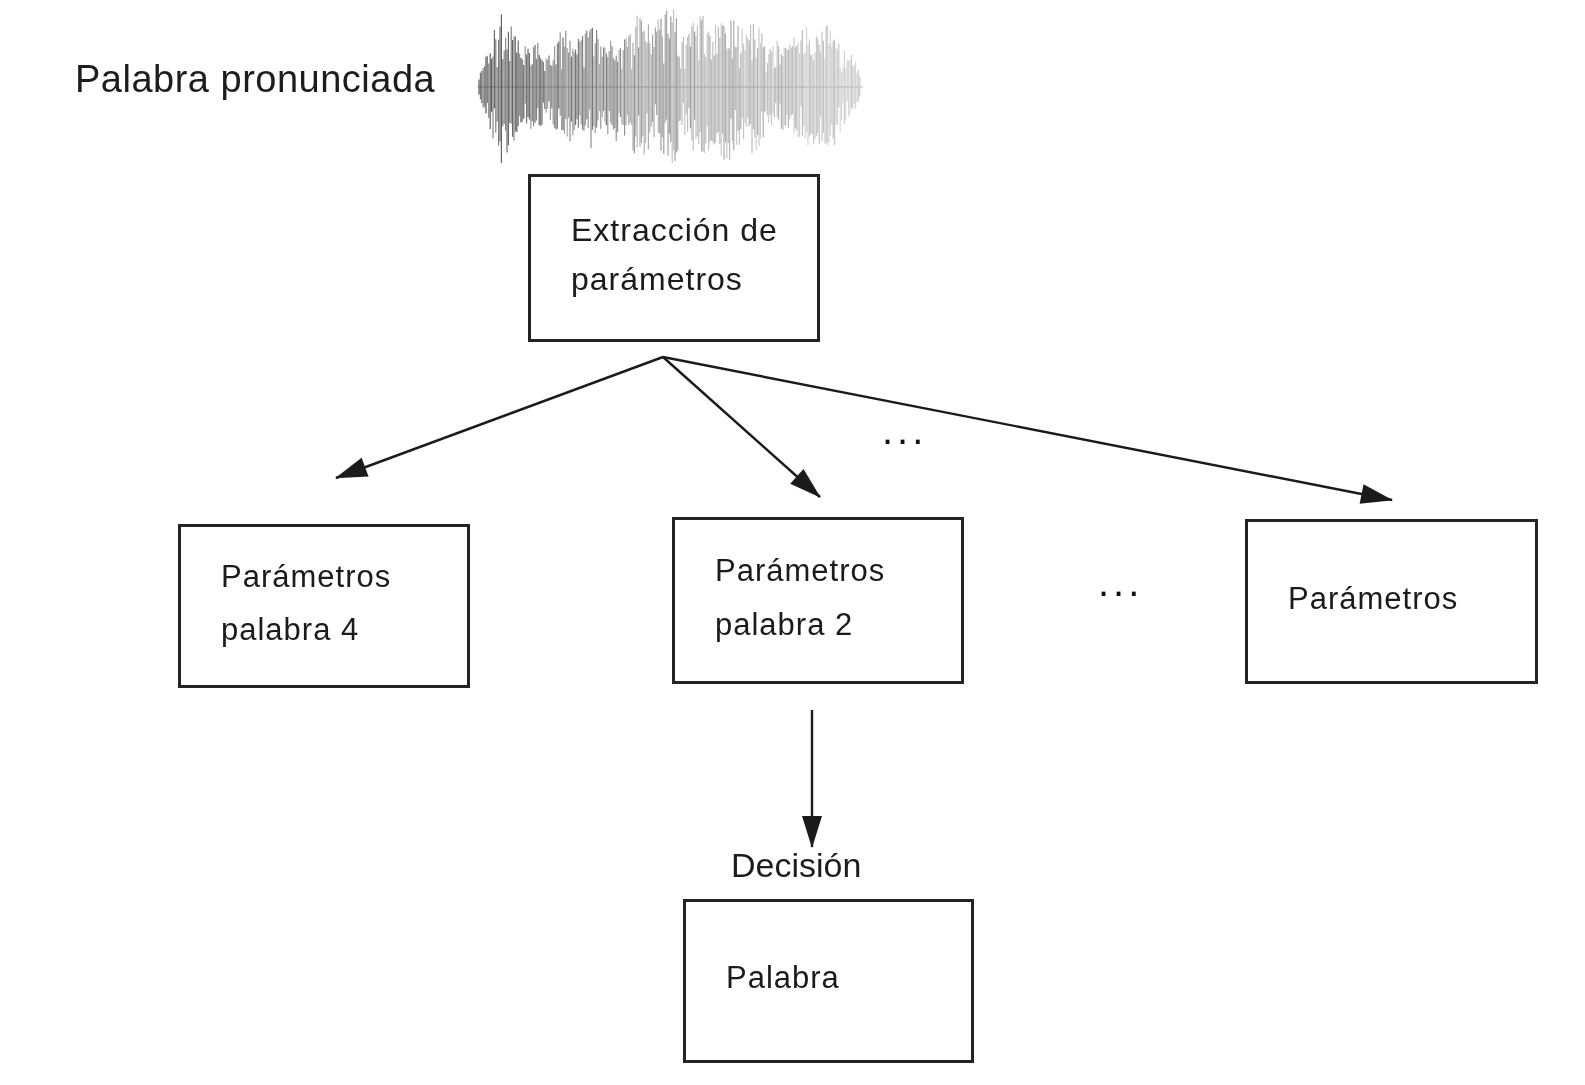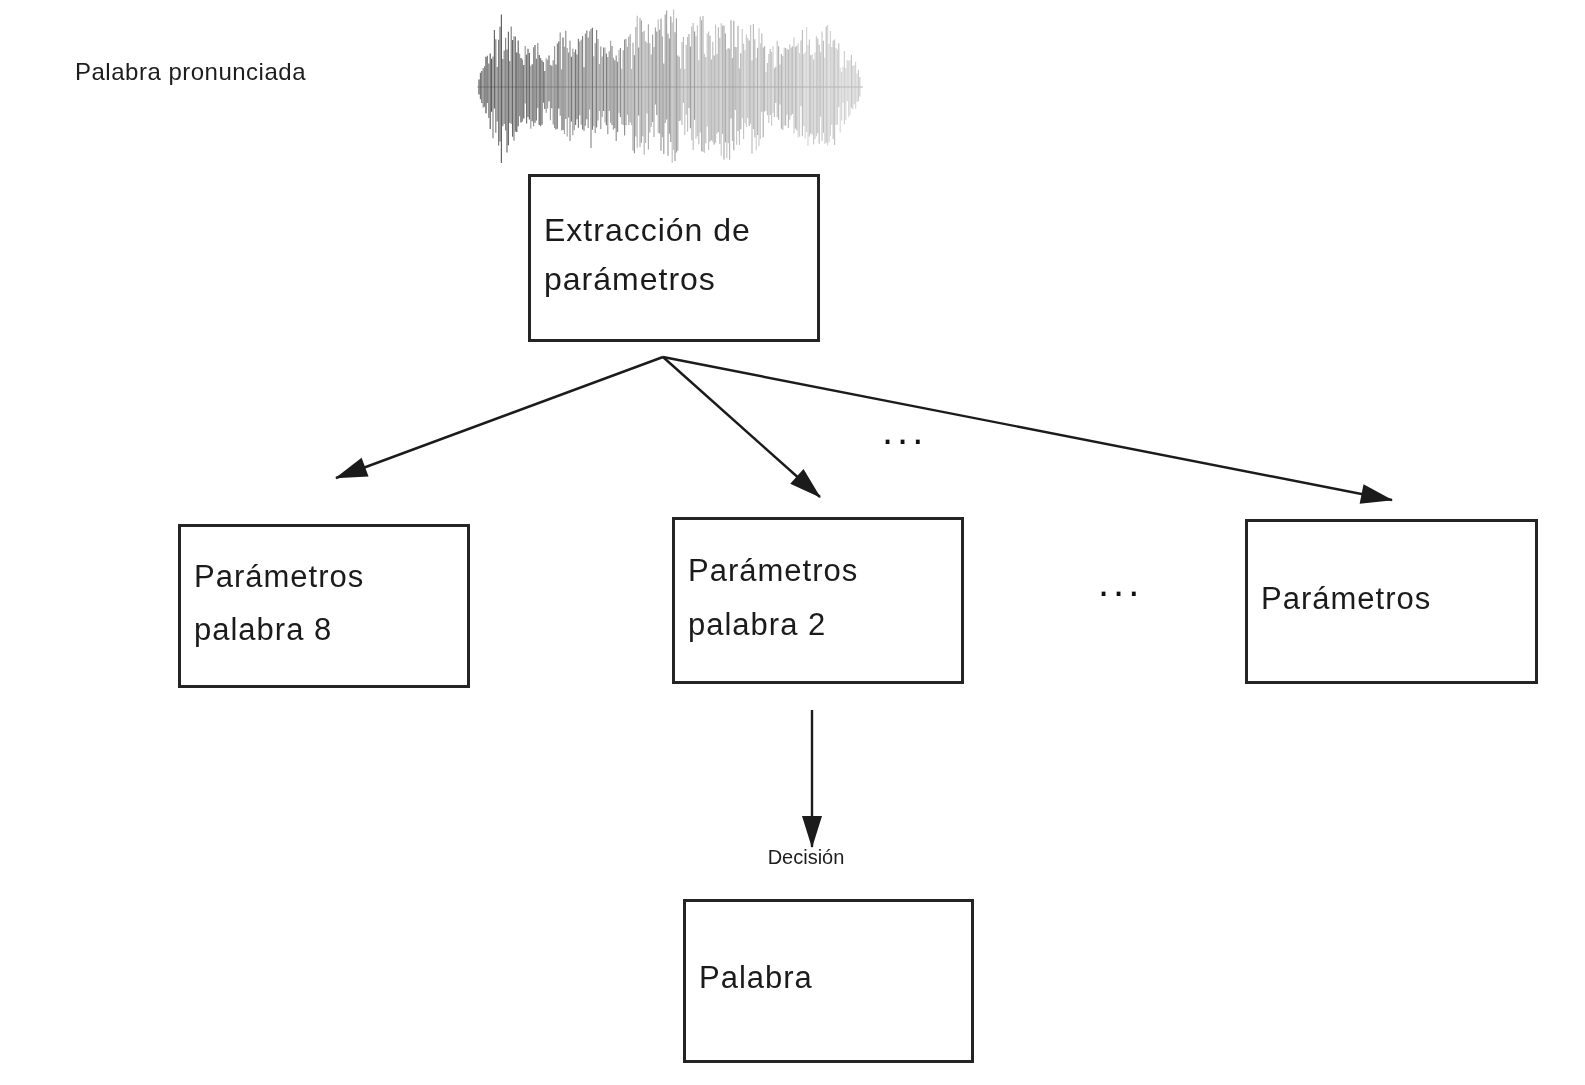--- a/index.html
+++ b/index.html
@@ -6,35 +6,35 @@
   body{
     width:1585px;height:1085px;
     background:#ffffff;
     font-family:"Liberation Sans","DejaVu Sans",sans-serif;
     color:#1f1f1f;
     overflow:hidden;
     position:relative;
   }
   .canvas{position:absolute;inset:0;}
   .lbl{position:absolute;white-space:nowrap;color:#1d1d1d;}
-  .lbl-pronunciada{left:75px;top:58px;font-size:24px;letter-spacing:0.5px;}
+  .lbl-pronunciada{left:75px;top:58px;font-size:38px;letter-spacing:0.5px;}
   .lbl-comparacion{left:1083px;top:338px;font-size:33px;letter-spacing:0.5px;}
-  .lbl-decision{left:731px;top:846px;width:150px;text-align:center;font-size:20px;}
+  .lbl-decision{left:731px;top:846px;width:150px;font-size:34px;}
   .ellipsis{position:absolute;font-size:40px;letter-spacing:4px;color:#111;}
   .ellipsis-top{left:882px;top:408px;}
   .ellipsis-mid{left:1098px;top:560px;}
   .waveform{position:absolute;left:475px;top:5px;width:390px;height:165px;}
   .arrows{position:absolute;left:0;top:0;width:1585px;height:1085px;pointer-events:none;}
   .box{
     position:absolute;
     background:#ffffff;
     border:3px solid #242424;
     box-sizing:border-box;
     display:flex;flex-direction:column;justify-content:center;
-    padding-left:13px;padding-bottom:6px;
+    padding-left:40px;padding-bottom:6px;
     font-size:31px;letter-spacing:1px;color:#1b1b1b;
   }
   .box span{display:block;line-height:1.72;}
   .box-extraccion{left:528px;top:174px;width:292px;height:168px;font-size:32px;}
   .box-extraccion span{line-height:1.52;}
   .box-p1{left:178px;top:524px;width:292px;height:164px;}
   .box-p2{left:672px;top:517px;width:292px;height:167px;}
   .box-pn{left:1245px;top:519px;width:293px;height:165px;}
   .box-detectada{left:683px;top:899px;width:291px;height:164px;}
 </style>
@@ -337,21 +337,21 @@
   <div class="box box-extraccion">
     <span>Extracción de</span>
     <span>parámetros</span>
   </div>
 
 
   <div class="ellipsis ellipsis-top">...</div>
 
   <div class="box box-p1">
     <span>Parámetros</span>
-    <span>palabra 8</span>
+    <span>palabra 4</span>
   </div>
 
   <div class="box box-p2">
     <span>Parámetros</span>
     <span>palabra 2</span>
   </div>
 
   <div class="ellipsis ellipsis-mid">...</div>
 
   <div class="box box-pn">

